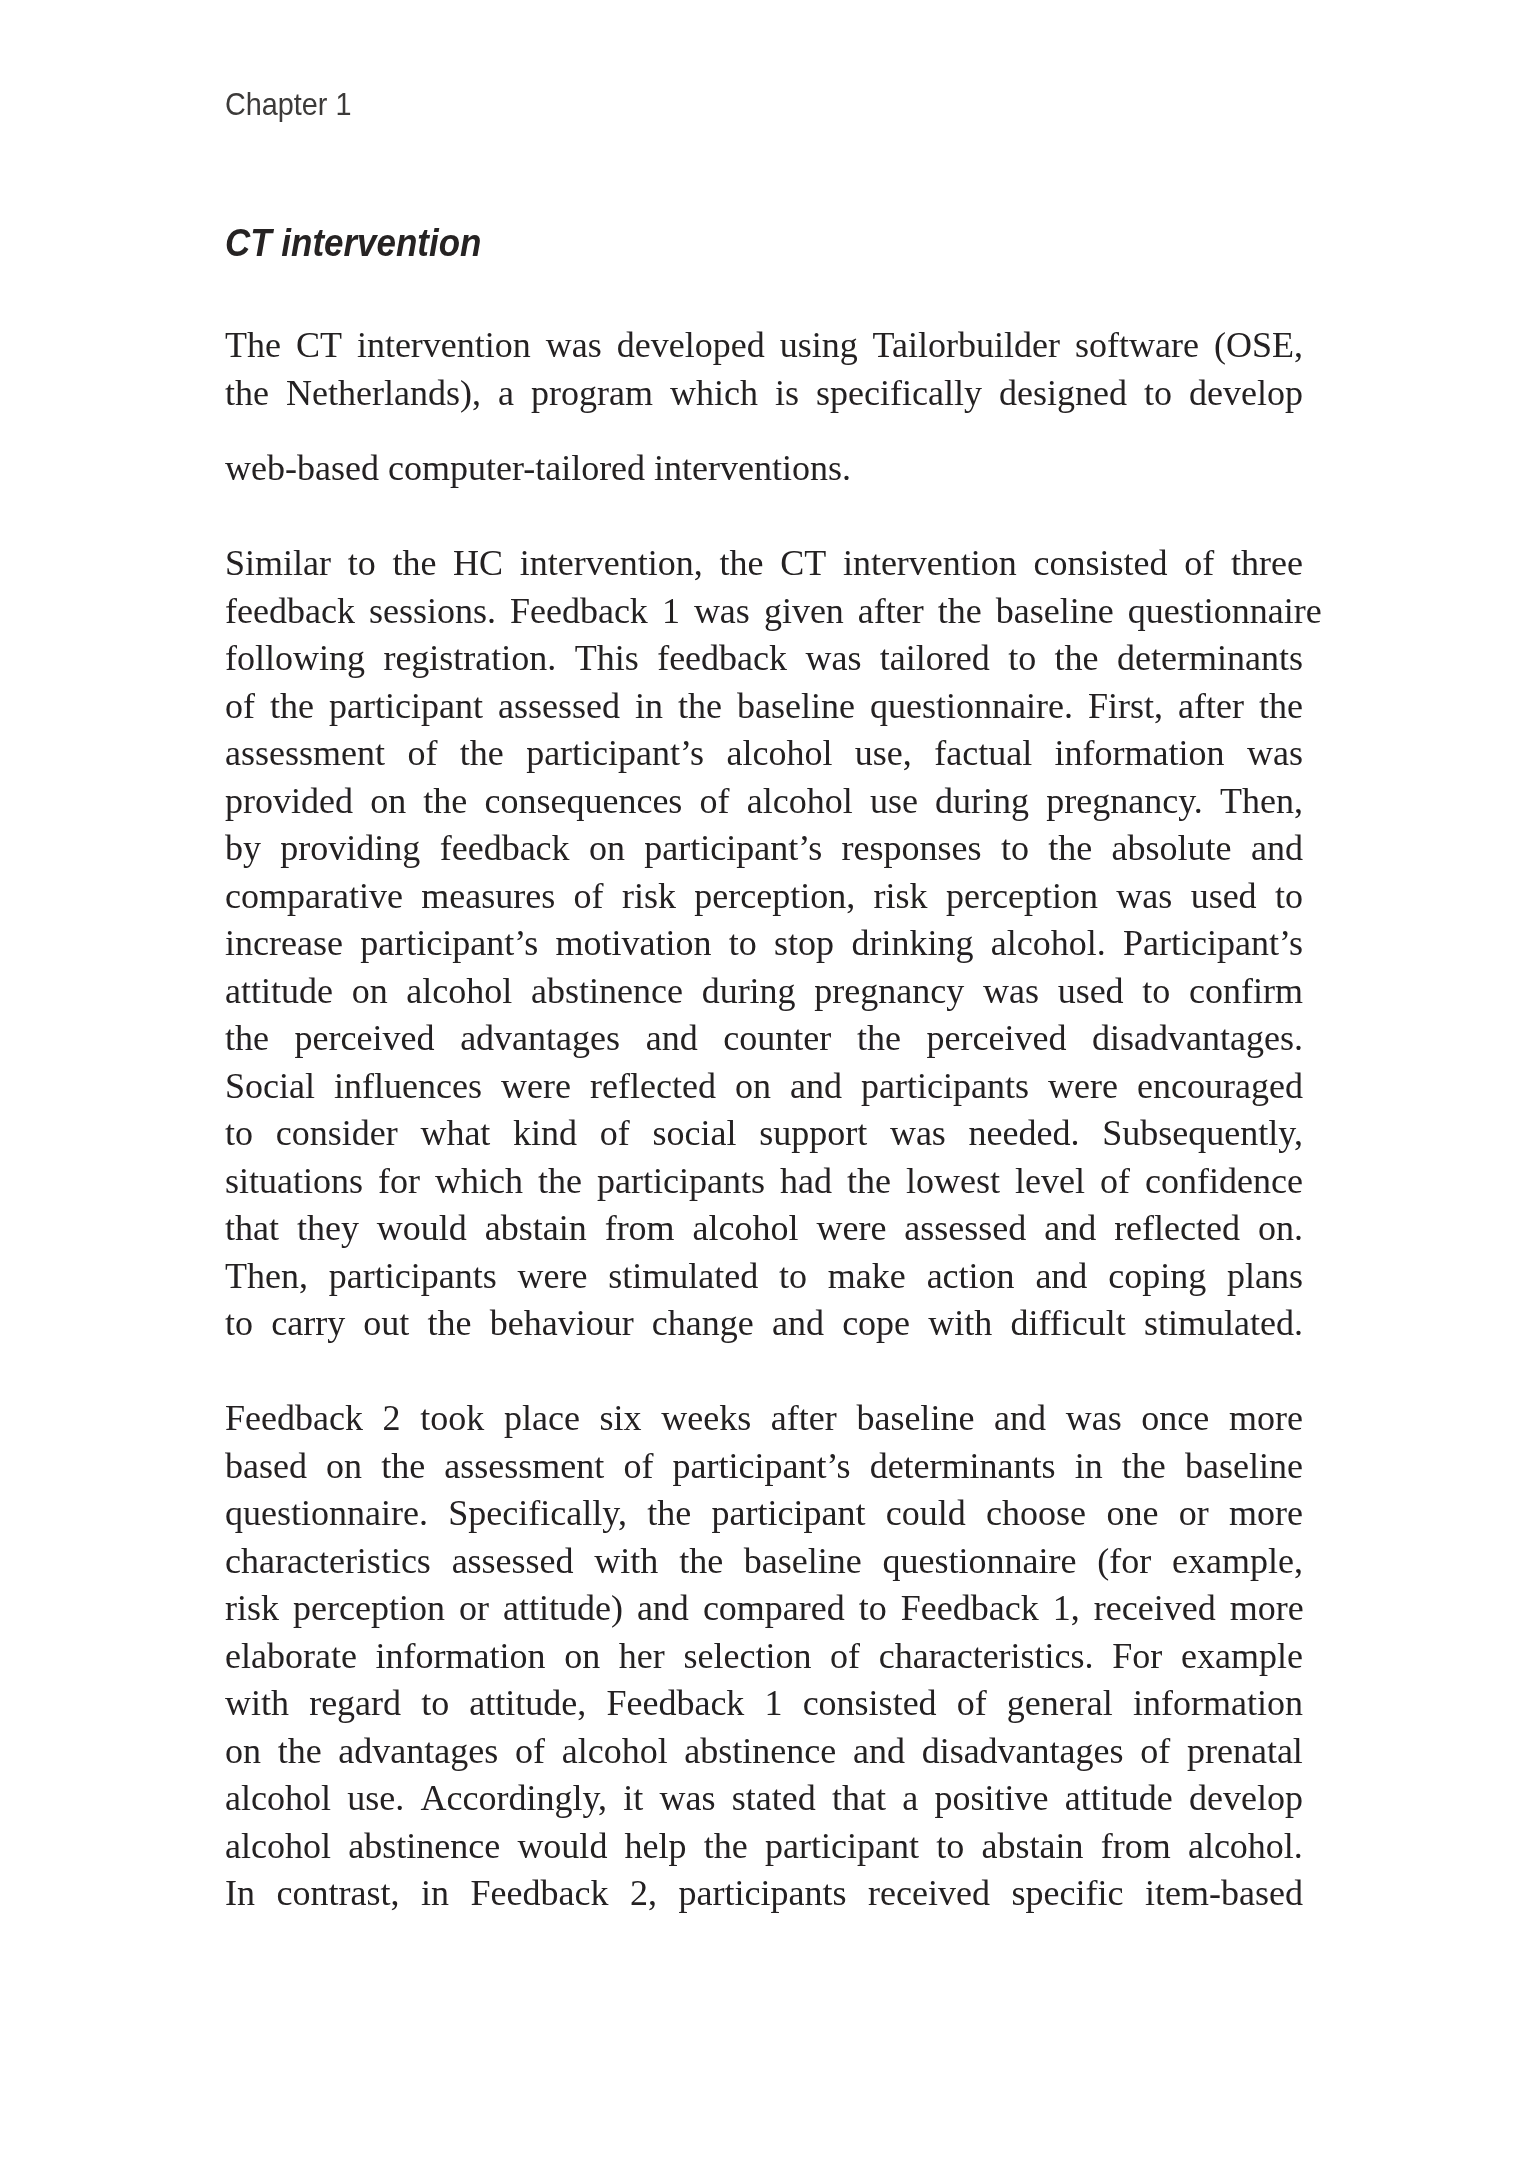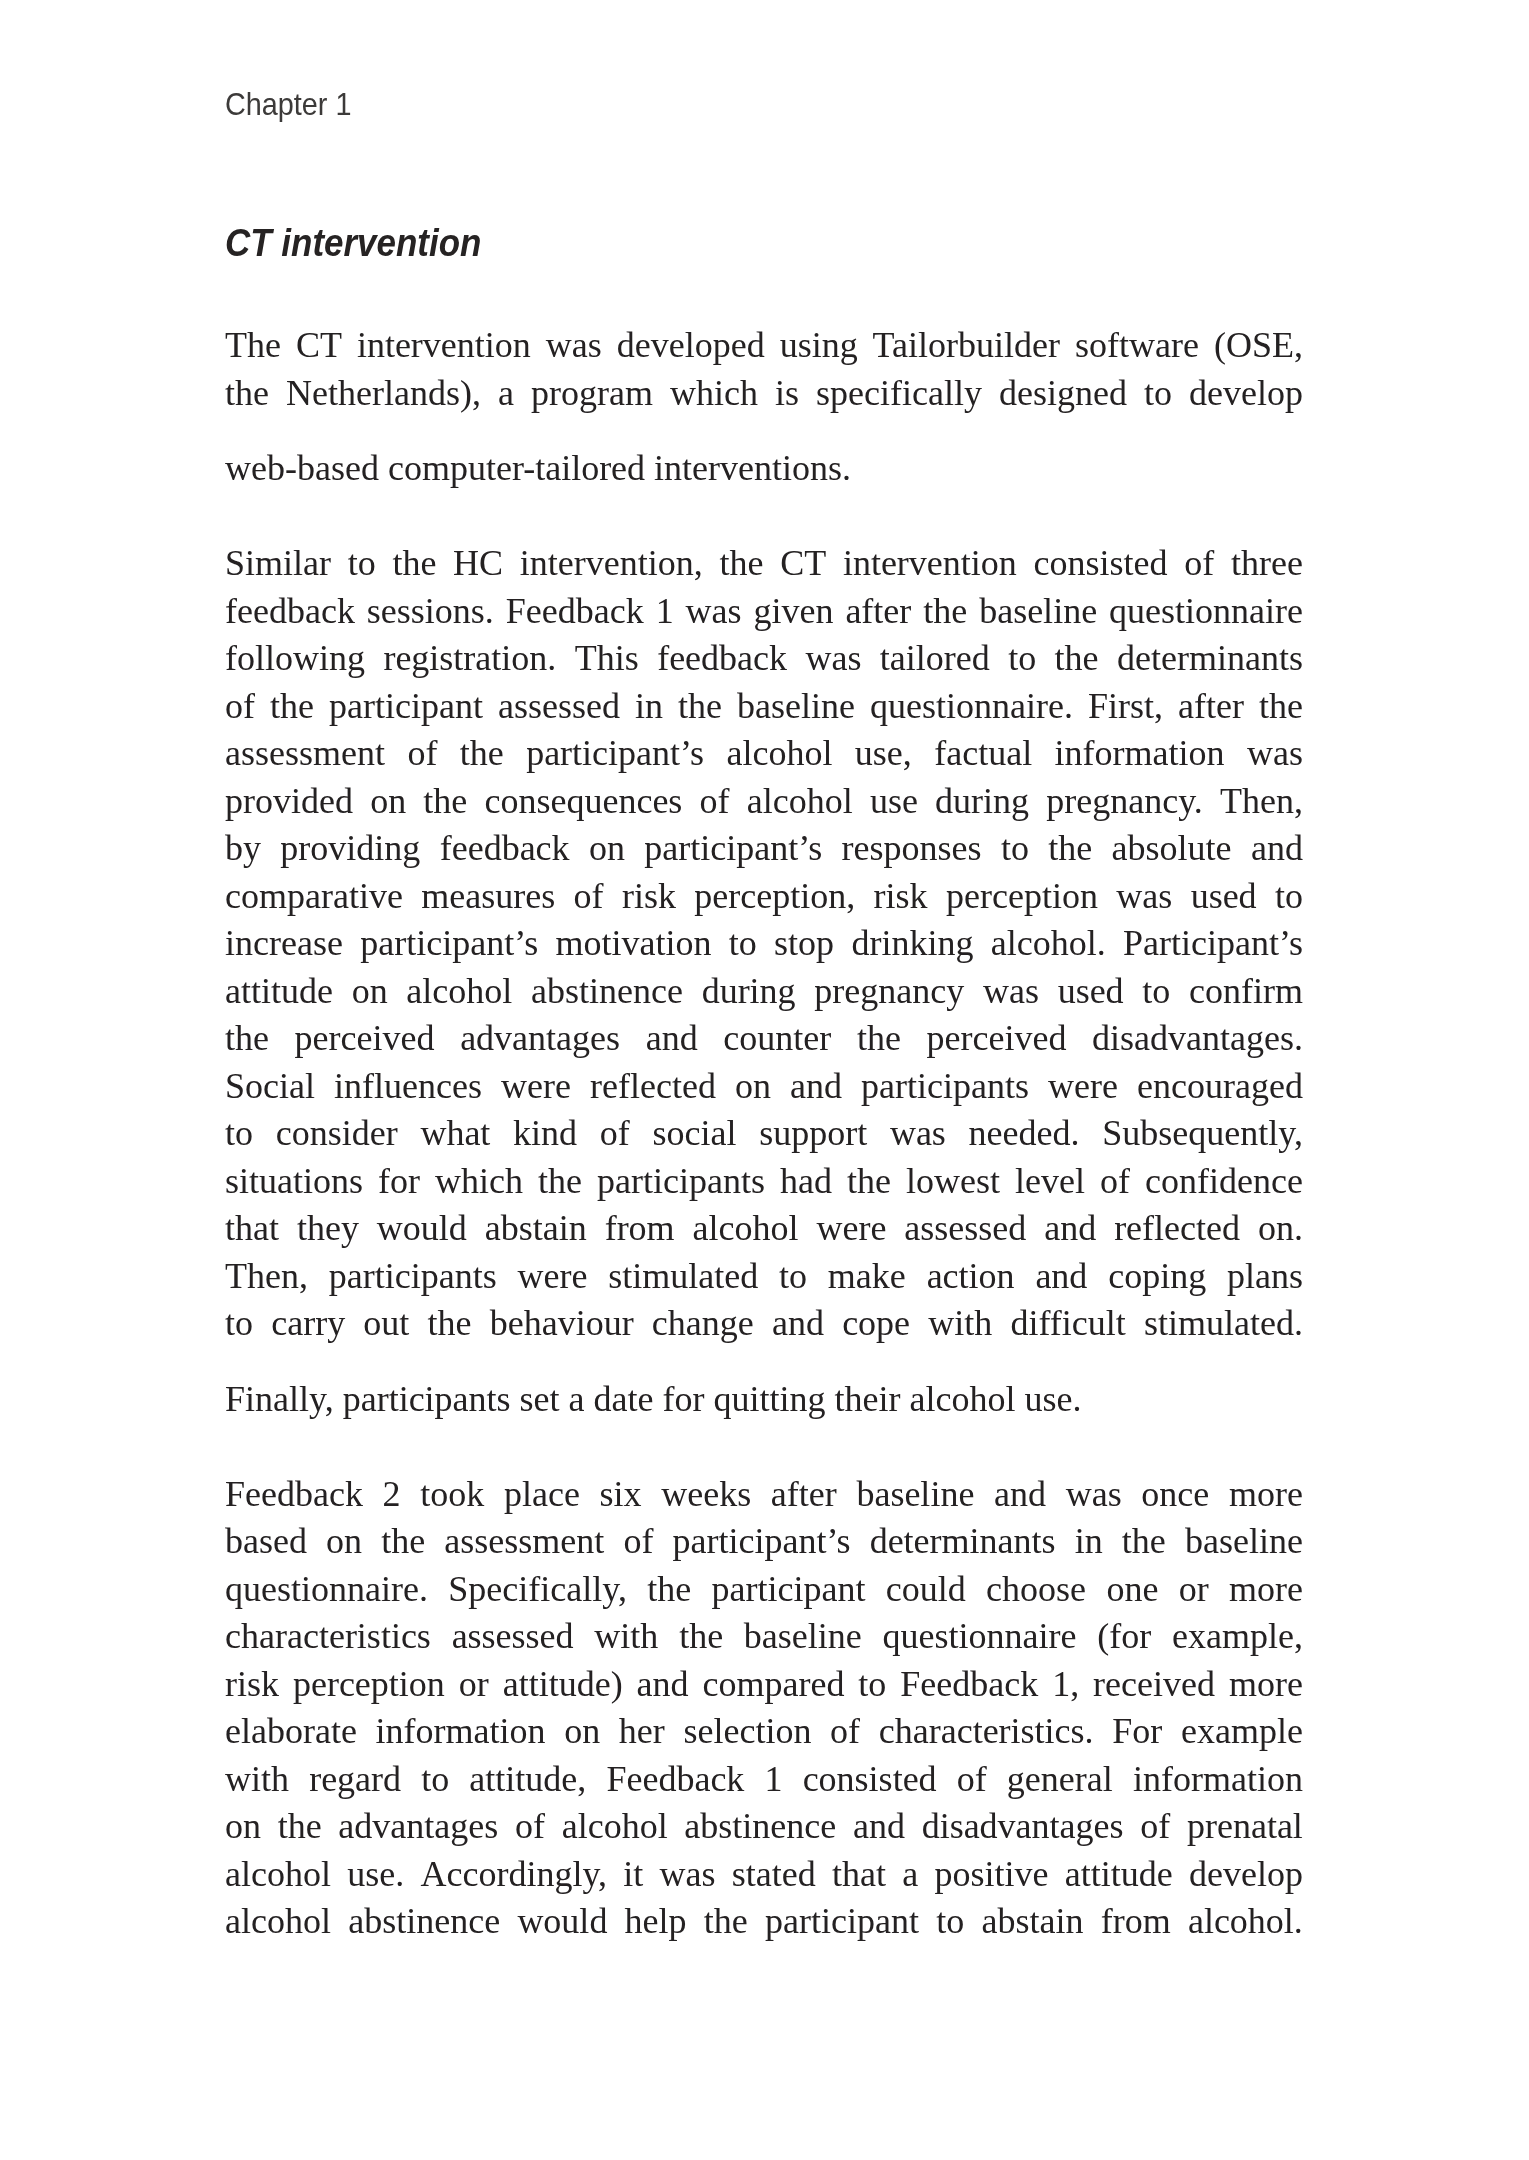--- a/index.html
+++ b/index.html
@@ -61,20 +61,21 @@
   .line {
     height: 47.5px;
     line-height: 47.5px;
     white-space: nowrap;
   }
   
   .jline {
     display: flex;
     justify-content: space-between;
     align-items: baseline;
+    gap: 14px;
   }
   
   .lastline {
     text-align: left;
     margin-top: 28px;
   }
   .page-number {
     position: absolute;
     top: 2041px;
     left: 225px;
@@ -320,21 +321,20 @@
           <span>out</span>
           <span>the</span>
           <span>behaviour</span>
           <span>change</span>
           <span>and</span>
           <span>cope</span>
           <span>with</span>
           <span>difficult</span>
           <span>stimulated.</span>
         </div>
-      <div class="line lastline">Finally, participants set a date for quitting their alcohol use.</div>
     </div>
 
     <div class="para">
       <div class="line jline">
           <span>Feedback</span>
           <span>2</span>
           <span>took</span>
           <span>place</span>
           <span>six</span>
           <span>weeks</span>

